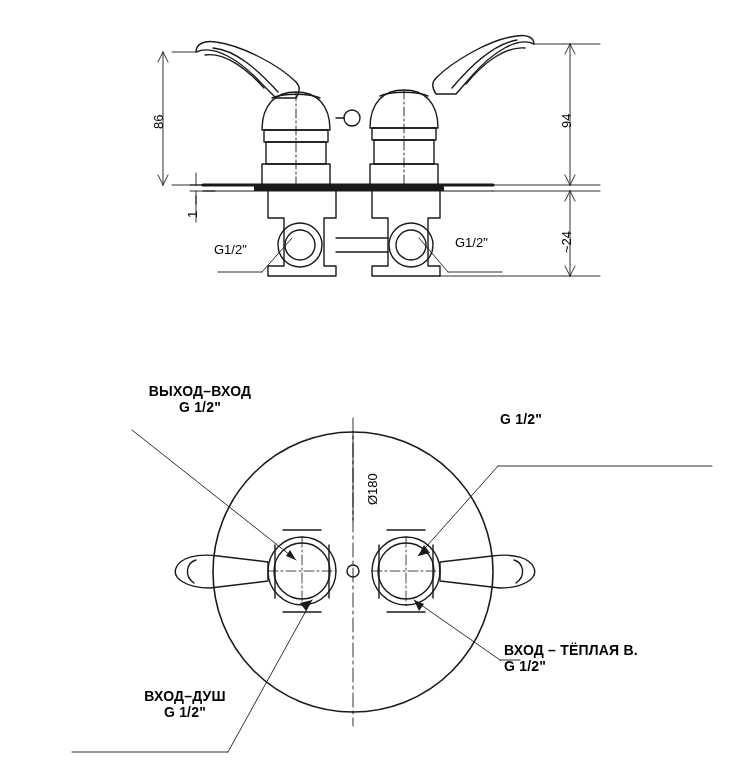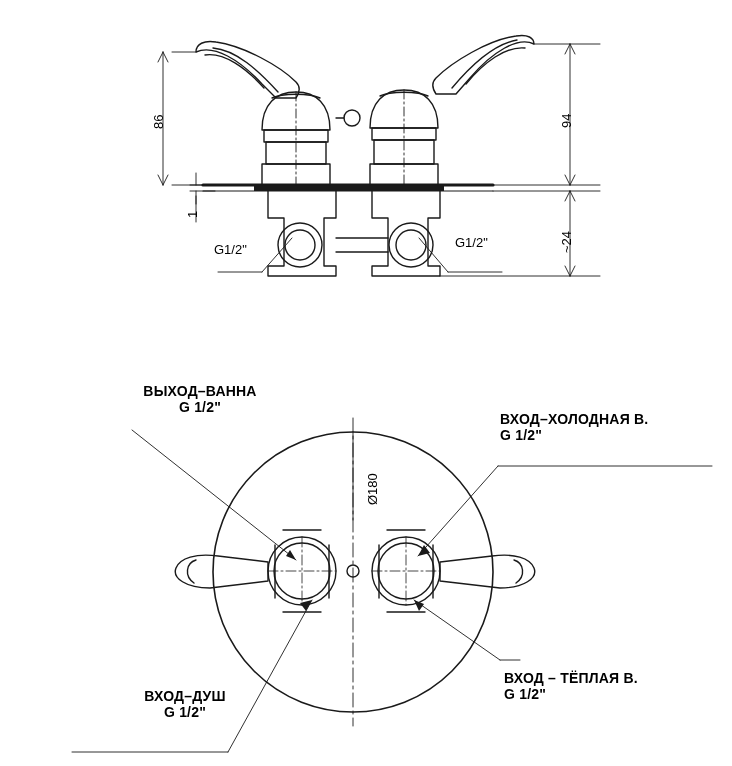--- a/index.html
+++ b/index.html
@@ -239,32 +239,31 @@
 
   <div class="lbl thread-lbl" style="left:214px; top:243px;">G1/2"</div>
 
   <div class="lbl thread-lbl" style="left:455px; top:236px;">G1/2"</div>
 
   <div class="lbl dim-num" style="left:366px; top:505px;">
     <span class="rot90" style="display:inline-block;">Ø180</span>
   </div>
 
   <div class="lbl callout ta-center" style="left:120px; top:383px; width:160px;">
-    <span>ВЫХОД–ВАННА</span>
+    <span>ВЫХОД–ВХОД</span>
     <span class="sub">G 1/2"</span>
   </div>
 
   <div class="lbl callout" style="left:500px; top:411px;">
-    <span>ВХОД–ХОЛОДНАЯ В.</span>
     <span class="sub">G 1/2"</span>
   </div>
 
   <div class="lbl callout ta-center" style="left:110px; top:688px; width:150px;">
     <span>ВХОД–ДУШ</span>
     <span class="sub">G 1/2"</span>
   </div>
 
-  <div class="lbl callout" style="left:504px; top:670px;">
+  <div class="lbl callout" style="left:504px; top:642px;">
     <span>ВХОД – ТЁПЛАЯ В.</span>
     <span class="sub">G 1/2"</span>
   </div>
 
 </div>
 
 </body></html>

